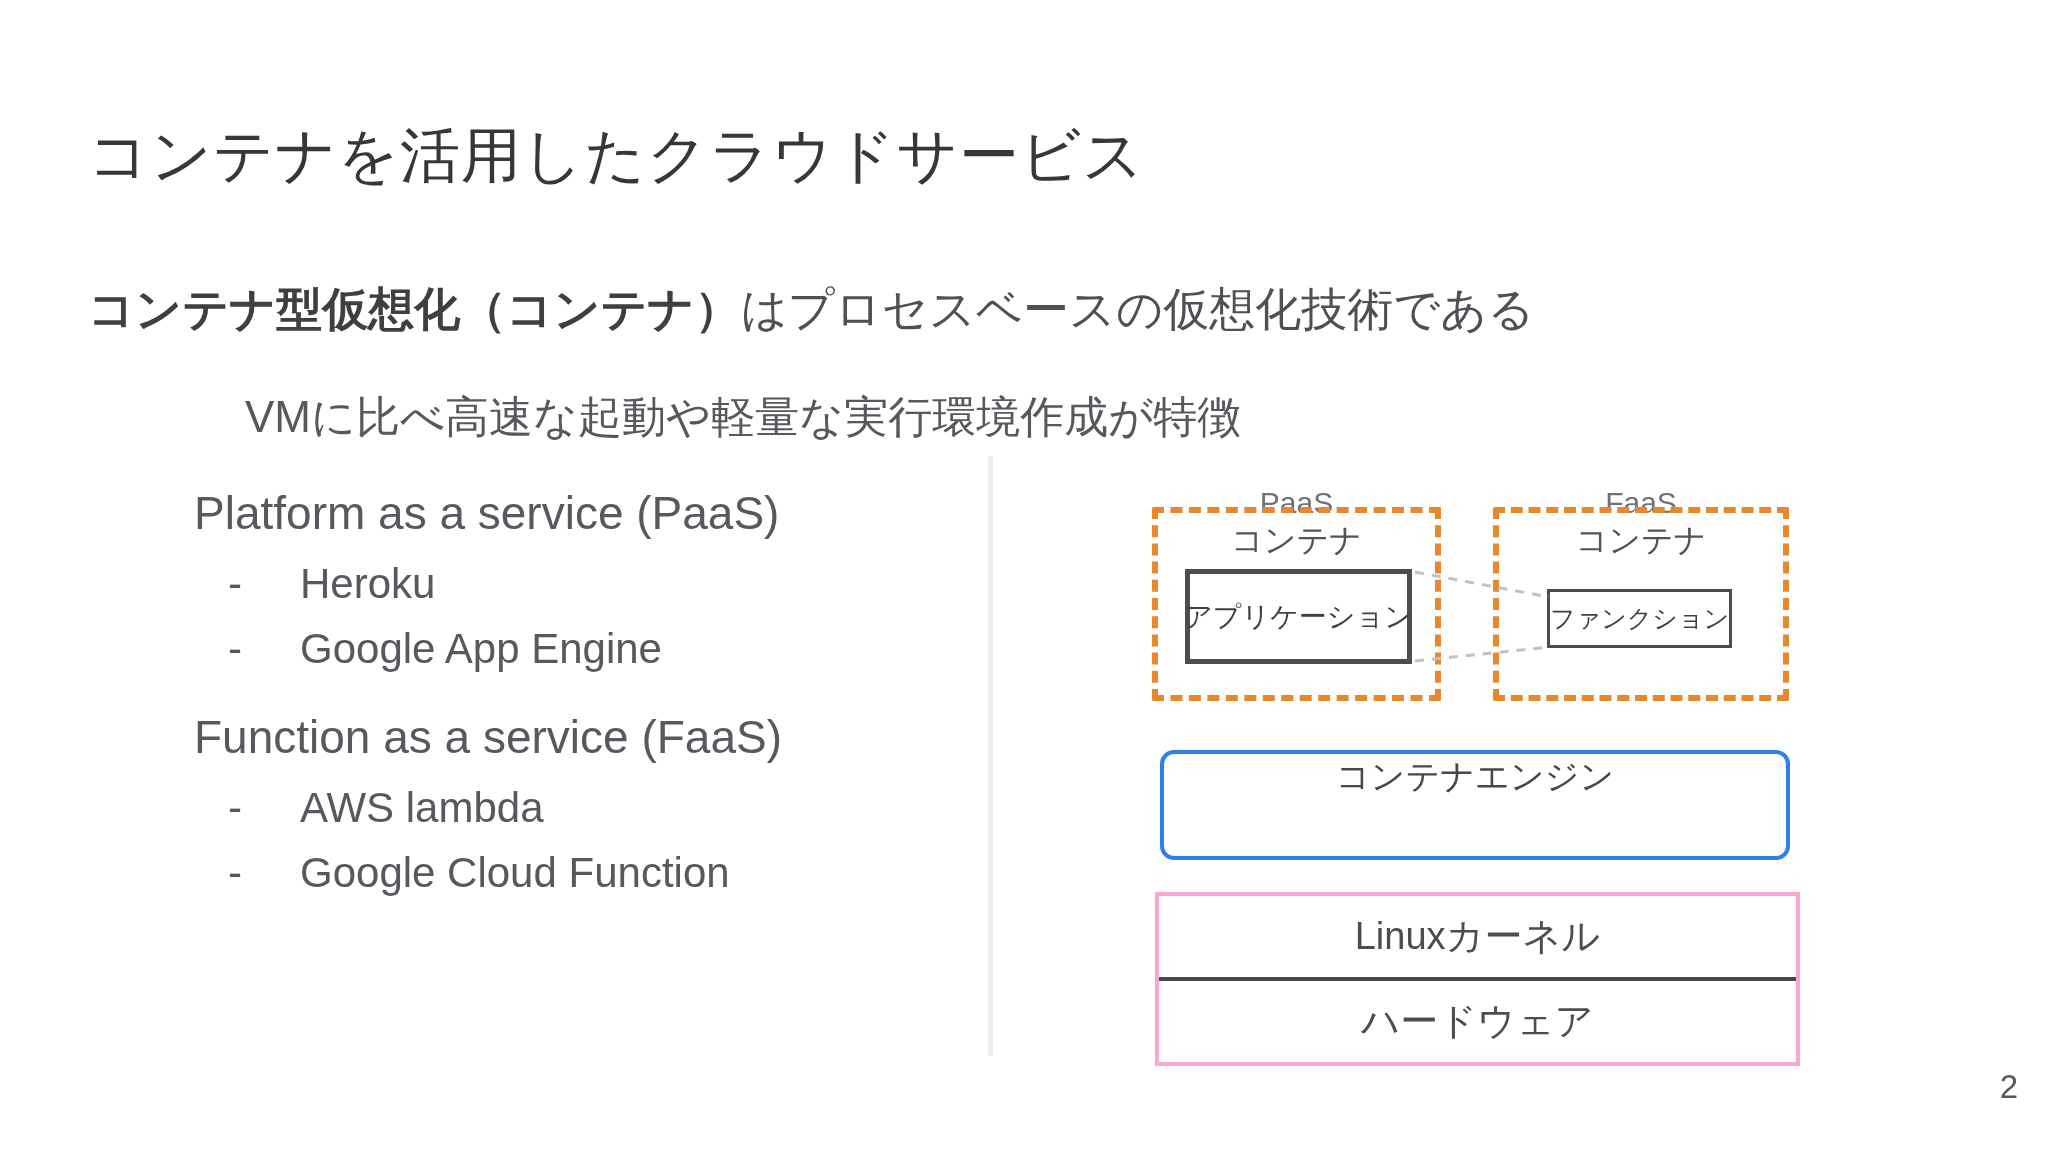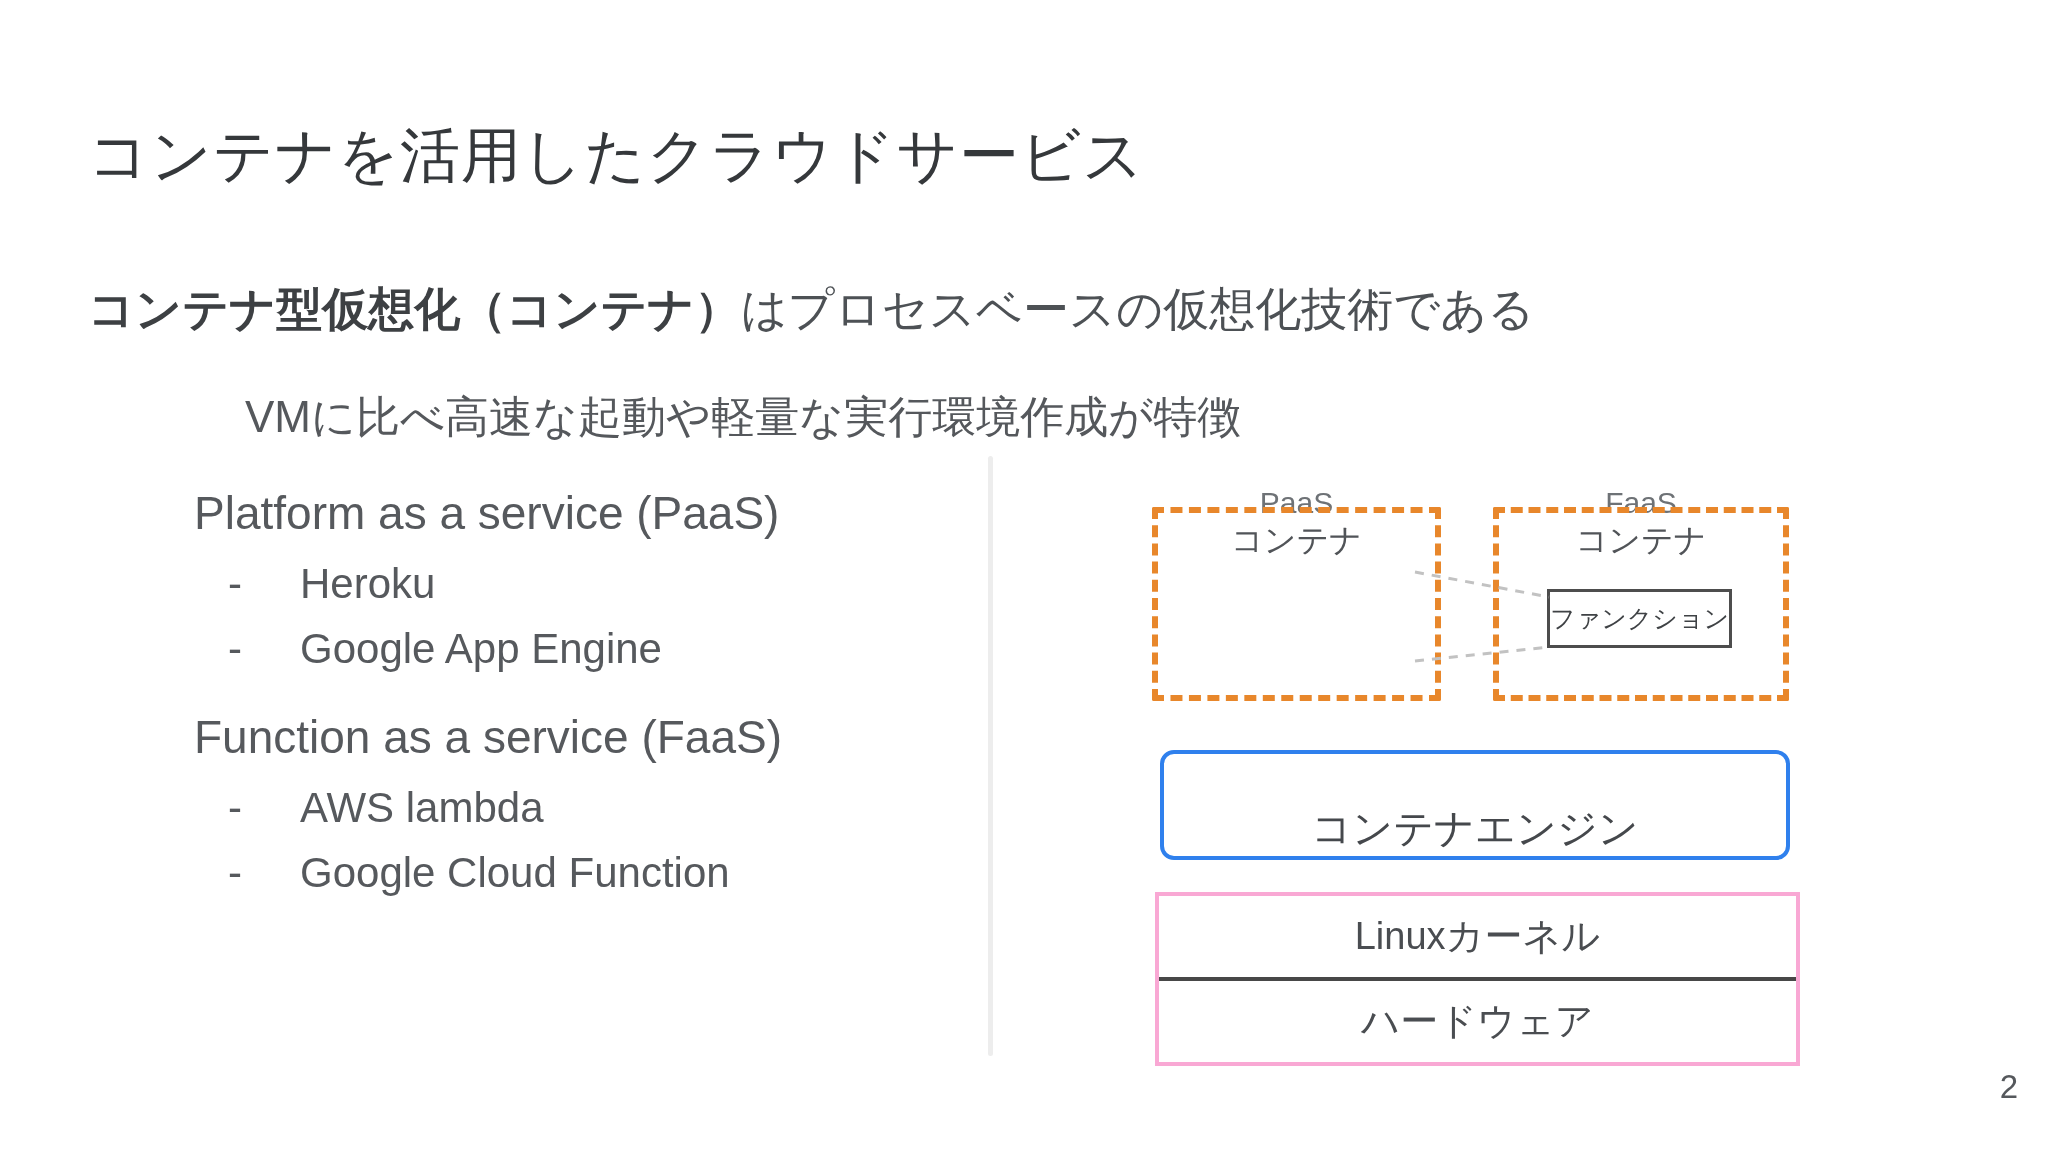--- a/index.html
+++ b/index.html
@@ -61,22 +61,22 @@
     border:5px solid #4d4d4d;font-size:28px;
   }
   .func-box{
     left:1547px;top:589px;width:185px;height:59px;
     border:3px solid #4d4d4d;font-size:25px;justify-content:center;
   }
   .engine-box{
     left:1160px;top:750px;width:630px;height:110px;
     border:4px solid #2F80ED;border-radius:14px;
     box-sizing:border-box;background:#ffffff;
-    display:flex;align-items:flex-end;justify-content:center;
-    font-size:40px;color:#45484c;
+    display:flex;align-items:flex-start;justify-content:center;
+    font-size:34px;color:#45484c;
   }
   .stack{
     left:1155px;top:892px;width:645px;
     border:4px solid #f9a8d4;box-sizing:border-box;
     background:#ffffff;
   }
   .stack .row{
     height:81px;display:flex;align-items:center;justify-content:center;
     font-size:38px;color:#4a4d51;
   }
@@ -120,20 +120,23 @@
 
   <div class="abs group-label" style="left:1152px;width:289px;">PaaS</div>
   <div class="abs group-label" style="left:1493px;width:296px;">FaaS</div>
 
   <div class="abs dashed-box" style="left:1152px;width:289px;"></div>
   <div class="abs dashed-box" style="left:1493px;width:296px;"></div>
 
   <div class="abs container-label" style="left:1152px;width:289px;">コンテナ</div>
   <div class="abs container-label" style="left:1493px;width:296px;">コンテナ</div>
 
+  <div class="abs solid-box app-box">
+    <span>アプリケーション</span>
+  </div>
   <div class="abs solid-box func-box">
     <span>ファンクション</span>
   </div>
 
   <svg class="abs connectors" viewBox="0 0 2048 1152" xmlns="http://www.w3.org/2000/svg">
     <line x1="1415" y1="572" x2="1549" y2="597" stroke="#C2C2C2" stroke-width="3" stroke-dasharray="9 8"></line>
     <line x1="1415" y1="661" x2="1549" y2="647" stroke="#C2C2C2" stroke-width="3" stroke-dasharray="9 8"></line>
   </svg>
 
   <div class="abs engine-box">

